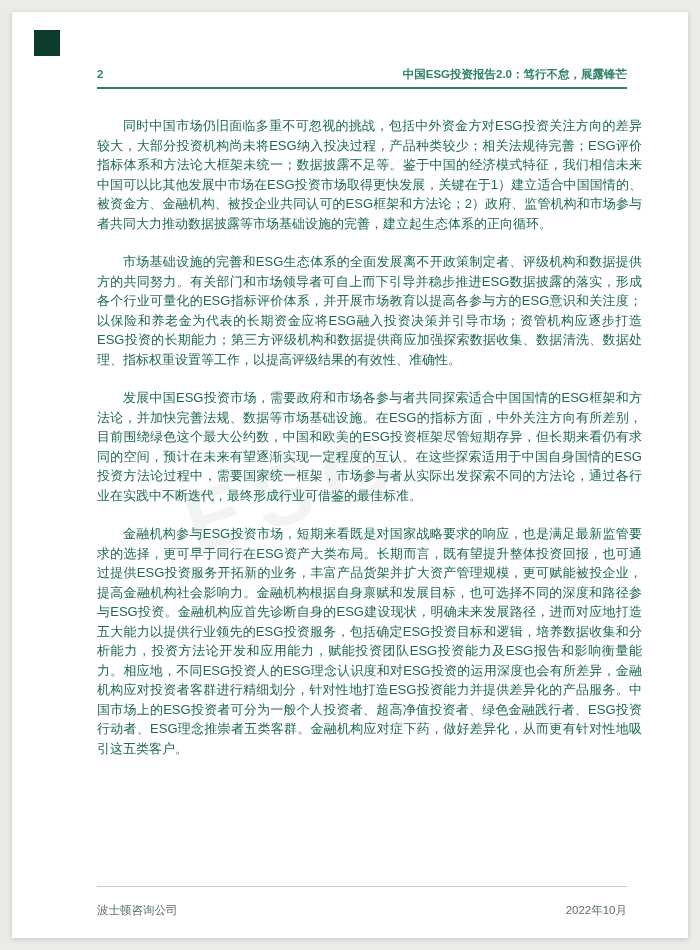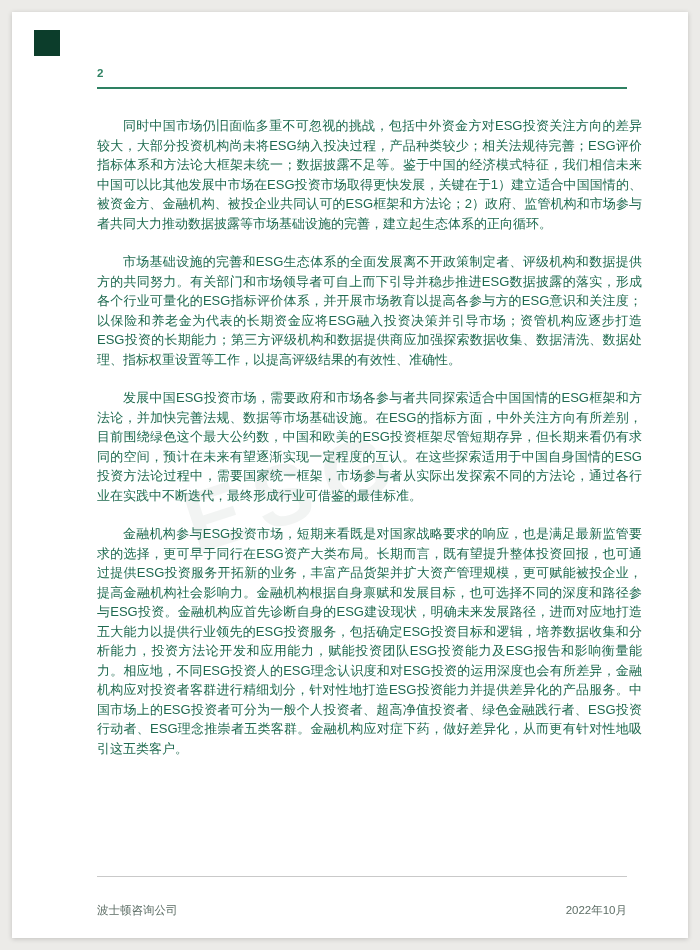--- a/index.html
+++ b/index.html
@@ -59,39 +59,40 @@
     letter-spacing: 14px;
     color: rgba(70, 100, 90, 0.07);
     transform: rotate(-18deg);
     pointer-events: none;
     user-select: none;
   }
   .footer {
     position: absolute;
     left: 85px; right: 61px; bottom: 20px;
     border-top: 1px solid #c9c9c9;
-    padding-top: 26px;
+    padding-top: 16px;
     display: flex;
     justify-content: space-between;
     color: #5d6e66;
     font-size: 11.5px;
   }
 </style>
 </head>
 <body>
 
 <div class="canvas">
   <div class="page">
 
     <div class="logo"></div>
 
     <div class="watermark">ESG</div>
 
     <div class="header">
       <span class="pagenum">2</span>
+      <span class="title">中国ESG投资报告2.0：笃行不怠，展露锋芒</span>
     </div>
 
     <div class="rule"></div>
 
     <div class="body-text">
       <p>同时中国市场仍旧面临多重不可忽视的挑战，包括中外资金方对ESG投资关注方向的差异较大，大部分投资机构尚未将ESG纳入投决过程，产品种类较少；相关法规待完善；ESG评价指标体系和方法论大框架未统一；数据披露不足等。鉴于中国的经济模式特征，我们相信未来中国可以比其他发展中市场在ESG投资市场取得更快发展，关键在于1）建立适合中国国情的、被资金方、金融机构、被投企业共同认可的ESG框架和方法论；2）政府、监管机构和市场参与者共同大力推动数据披露等市场基础设施的完善，建立起生态体系的正向循环。</p>
       <p>市场基础设施的完善和ESG生态体系的全面发展离不开政策制定者、评级机构和数据提供方的共同努力。有关部门和市场领导者可自上而下引导并稳步推进ESG数据披露的落实，形成各个行业可量化的ESG指标评价体系，并开展市场教育以提高各参与方的ESG意识和关注度；以保险和养老金为代表的长期资金应将ESG融入投资决策并引导市场；资管机构应逐步打造ESG投资的长期能力；第三方评级机构和数据提供商应加强探索数据收集、数据清洗、数据处理、指标权重设置等工作，以提高评级结果的有效性、准确性。</p>
       <p>发展中国ESG投资市场，需要政府和市场各参与者共同探索适合中国国情的ESG框架和方法论，并加快完善法规、数据等市场基础设施。在ESG的指标方面，中外关注方向有所差别，目前围绕绿色这个最大公约数，中国和欧美的ESG投资框架尽管短期存异，但长期来看仍有求同的空间，预计在未来有望逐渐实现一定程度的互认。在这些探索适用于中国自身国情的ESG投资方法论过程中，需要国家统一框架，市场参与者从实际出发探索不同的方法论，通过各行业在实践中不断迭代，最终形成行业可借鉴的最佳标准。</p>
       <p>金融机构参与ESG投资市场，短期来看既是对国家战略要求的响应，也是满足最新监管要求的选择，更可早于同行在ESG资产大类布局。长期而言，既有望提升整体投资回报，也可通过提供ESG投资服务开拓新的业务，丰富产品货架并扩大资产管理规模，更可赋能被投企业，提高金融机构社会影响力。金融机构根据自身禀赋和发展目标，也可选择不同的深度和路径参与ESG投资。金融机构应首先诊断自身的ESG建设现状，明确未来发展路径，进而对应地打造五大能力以提供行业领先的ESG投资服务，包括确定ESG投资目标和逻辑，培养数据收集和分析能力，投资方法论开发和应用能力，赋能投资团队ESG投资能力及ESG报告和影响衡量能力。相应地，不同ESG投资人的ESG理念认识度和对ESG投资的运用深度也会有所差异，金融机构应对投资者客群进行精细划分，针对性地打造ESG投资能力并提供差异化的产品服务。中国市场上的ESG投资者可分为一般个人投资者、超高净值投资者、绿色金融践行者、ESG投资行动者、ESG理念推崇者五类客群。金融机构应对症下药，做好差异化，从而更有针对性地吸引这五类客户。</p>
     </div>

